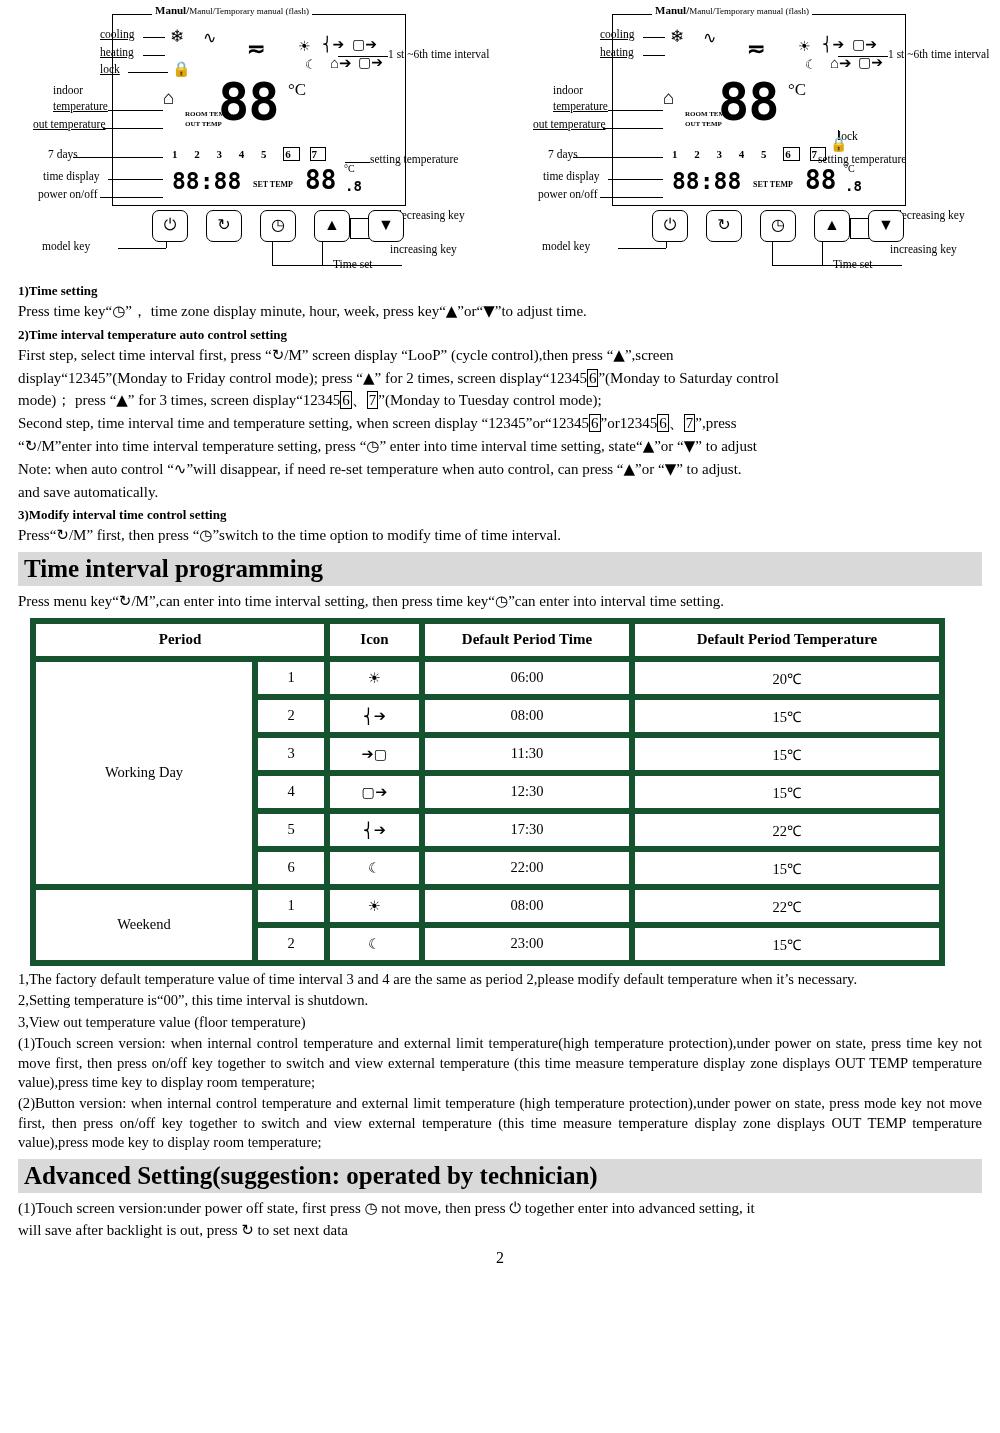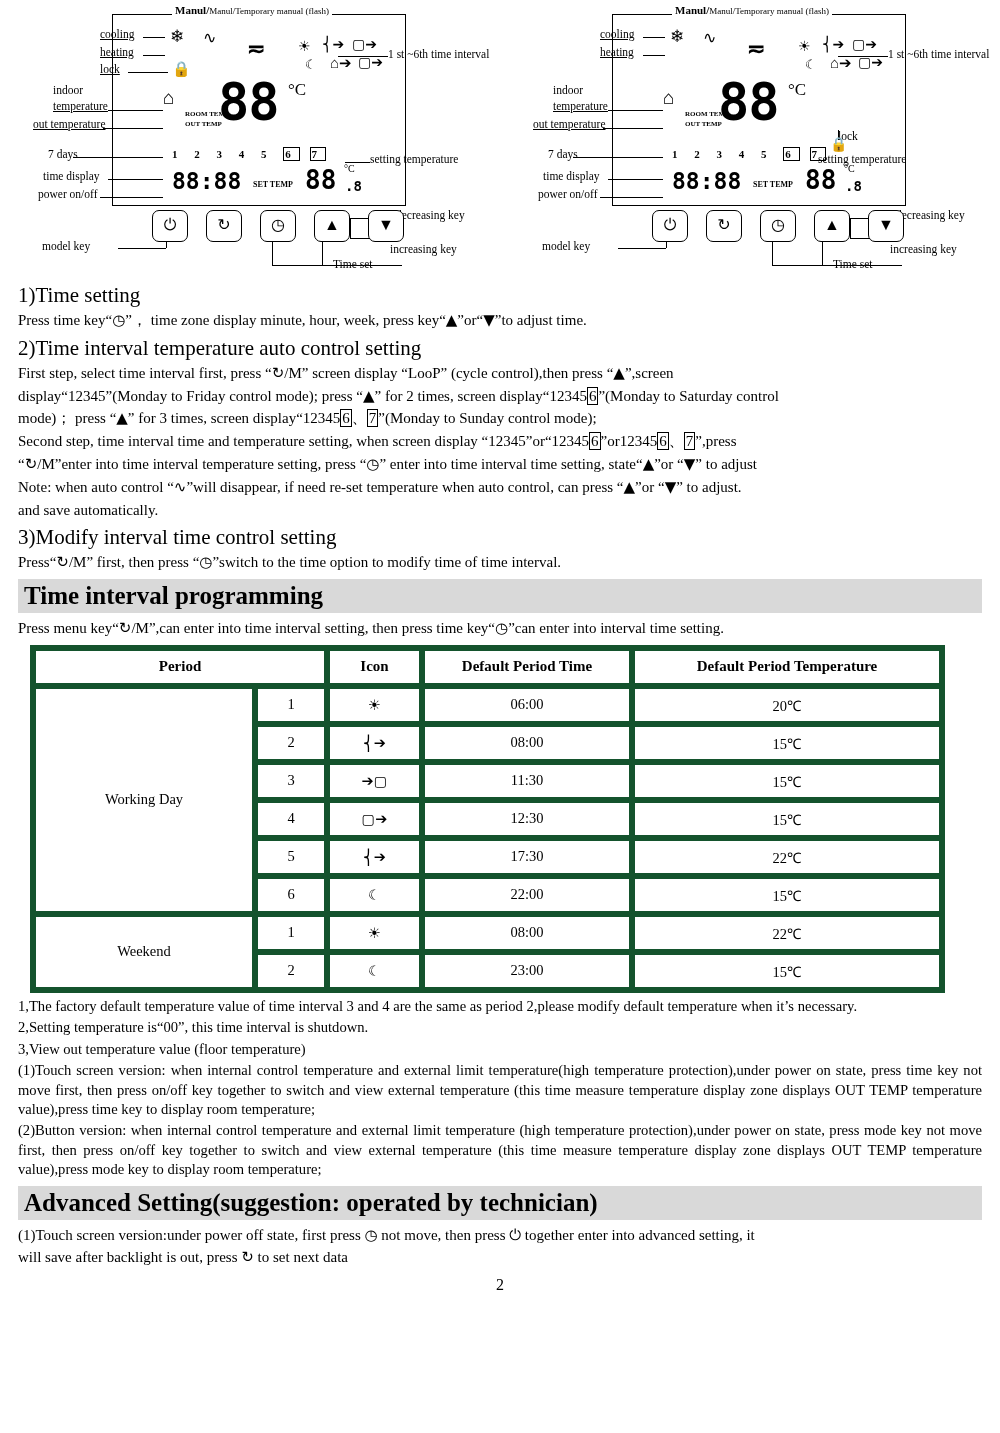--- a/index.html
+++ b/index.html
@@ -16,21 +16,21 @@
   .diagrams { position:relative; height:278px; }
   .diagram { position:absolute; top:0; width:500px; height:278px; }
   .diagram.left { left:0; }
   .diagram.right { left:500px; }
 
   .lcd-box {
     position:absolute; left:112px; top:14px; width:292px; height:190px;
     border:1px solid #000; background:#fff;
   }
   .manul-label {
-    position:absolute; left:172px; top:4px; font-size:10px; background:#fff; padding:0 3px;
+    position:absolute; left:152px; top:4px; font-size:10px; background:#fff; padding:0 3px;
     white-space:nowrap;
   }
   .manul-label b { font-size:11px; font-weight:bold; }
   .manul-label i { font-style:normal; font-size:9px; }
 
   .lbl { position:absolute; font-size:11.5px; white-space:nowrap; }
   .lbl.u { text-decoration:underline; }
 
   .leader { position:absolute; background:#000; height:1px; }
   .leaderv { position:absolute; background:#000; width:1px; }
@@ -55,21 +55,21 @@
     display:inline-block; text-align:center; line-height:28px; font-size:16px;
     margin-right:14px; background:#fff; vertical-align:top;
   }
 
   
   .content { padding:0 18px 0 18px; }
   .bar {
     background:#d9d9d9; font-size:25px; font-weight:bold; padding:3px 6px;
     font-family:"Liberation Serif", serif; margin:6px 0 6px 0;
   }
-  h3.sub { font-size:21px; font-weight:normal; margin:5px 0 2px 0; }
+  h3.sub { font-size:13px; font-weight:bold; margin:5px 0 2px 0; }
   p.t { font-size:15px; margin:3px 0; line-height:1.32; text-align:justify; }
 
   table.prog {
     border-collapse:collapse; width:915px; margin:6px 0 4px 12px;
     font-size:14.5px;
   }
   table.prog th, table.prog td {
     border:6px solid #14532d; text-align:center; padding:4px 2px; height:24px;
   }
   table.prog th { font-weight:bold; font-size:15px; }
@@ -243,21 +243,21 @@
 
   <div class="content">
 
 
     <h3 class="sub">1)Time setting</h3>
     <p class="t"><span>Press time key“</span><span class="ic">◷</span><span>”，  time zone display minute, hour, week, press key“</span><span class="ic">▲</span><span>”or“</span><span class="ic">▼</span><span>”to adjust time.</span></p>
 
     <h3 class="sub">2)Time interval temperature auto control setting</h3>
     <p class="t"><span>First step, select time interval first, press “</span><span class="ic">↻</span><span>/M” screen display “LooP” (cycle control),then press “</span><span class="ic">▲</span><span>”,screen</span></p>
     <p class="t"><span>display“12345”(Monday to Friday control mode); press “</span><span class="ic">▲</span><span>” for 2 times, screen display“12345</span><span class="boxed">6</span><span>”(Monday to Saturday control</span></p>
-    <p class="t"><span>mode)； press “</span><span class="ic">▲</span><span>” for 3 times, screen display“12345</span><span class="boxed">6</span><span>、</span><span class="boxed">7</span><span>”(Monday to Sunday control mode);</span></p>
+    <p class="t"><span>mode)； press “</span><span class="ic">▲</span><span>” for 3 times, screen display“12345</span><span class="boxed">6</span><span>、</span><span class="boxed">7</span><span>”(Monday to Tuesday control mode);</span></p>
     <p class="t"><span>Second step, time interval time and temperature setting, when screen display “12345”or“12345</span><span class="boxed">6</span><span>”or12345</span><span class="boxed">6</span><span>、</span><span class="boxed">7</span><span>”,press</span></p>
     <p class="t"><span>“</span><span class="ic">↻</span><span>/M”enter into time interval temperature setting, press “</span><span class="ic">◷</span><span>” enter into time interval time setting, state“</span><span class="ic">▲</span><span>”or “</span><span class="ic">▼</span><span>” to adjust</span></p>
     <p class="t"><span>Note: when auto control “</span><span class="ic">∿</span><span>”will disappear, if need re-set temperature when auto control, can press “</span><span class="ic">▲</span><span>”or “</span><span class="ic">▼</span><span>” to adjust.</span></p>
     <p class="t">and save automatically.</p>
 
     <h3 class="sub">3)Modify interval time control setting</h3>
     <p class="t"><span>Press“</span><span class="ic">↻</span><span>/M” first, then press “</span><span class="ic">◷</span><span>”switch to the time option to modify time of time interval.</span></p>
 
     <div class="bar">Time interval programming</div>
     <p class="t"><span>Press menu key“</span><span class="ic">↻</span><span>/M”,can enter into time interval setting, then press time key“</span><span class="ic">◷</span><span>”can enter into interval time setting.</span></p>

